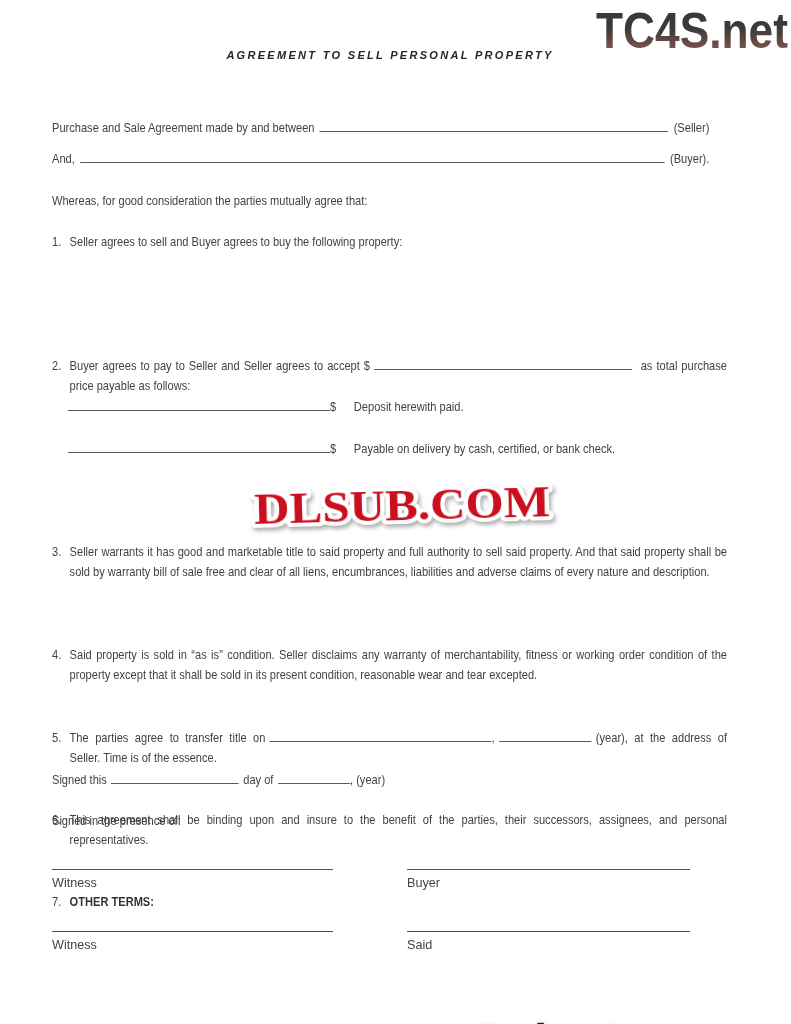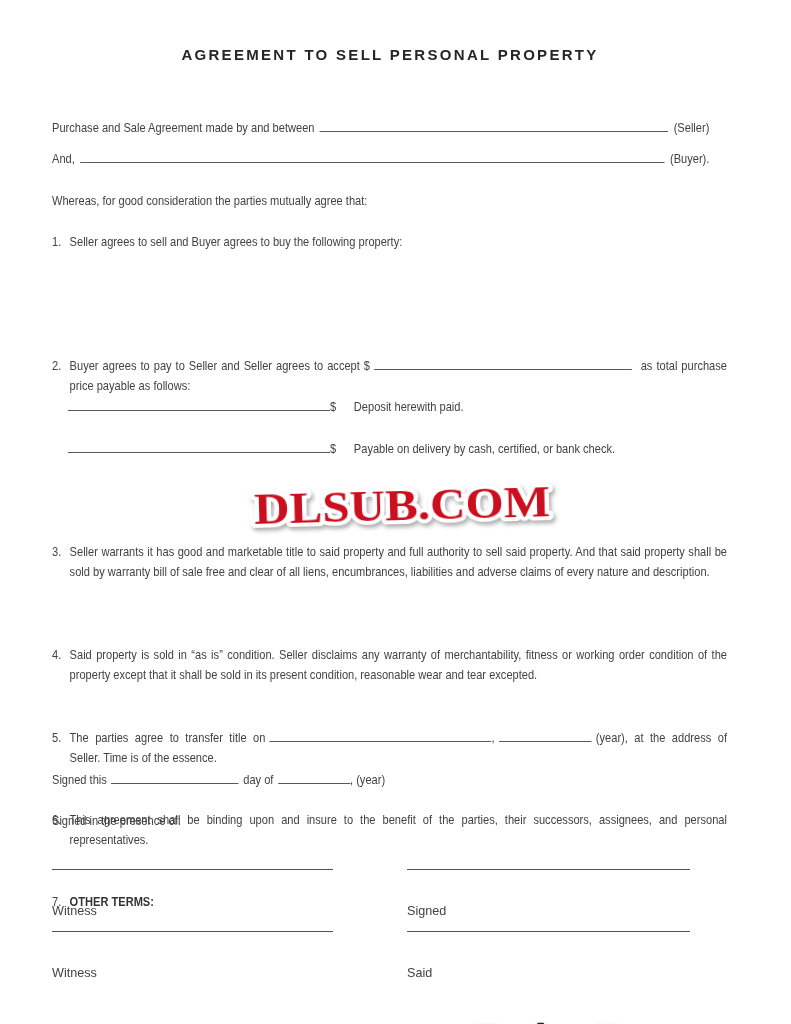--- a/index.html
+++ b/index.html
@@ -10,40 +10,53 @@
     font-size:12.6px; color:#424242; line-height:20.5px;
   }
   
   .cond { position:absolute; left:52px; width:747px; transform:scaleX(0.88); transform-origin:0 0; }
   .flexline { display:flex; align-items:baseline; }
   .fill { flex:1; border-bottom:1px solid #595959; height:12px; margin:0 6px; }
   .blank { display:inline-block; border-bottom:1px solid #595959; height:12px; vertical-align:baseline; margin:0 5px; }
   .blank.tight { margin-right:0; }
   .title {
     position:absolute; top:45px; left:60px; width:660px; text-align:center;
-    font-size:15px; font-weight:bold; letter-spacing:2.3px; color:#262626;
+    font-size:11px; font-weight:bold; letter-spacing:2.3px; color:#262626;font-style:italic;
   }
   .item { padding-left:20px; position:relative; text-align:justify; }
   .item .num { position:absolute; left:0; top:0; }
   .bold { font-weight:bold; color:#333333; }
   .paylabel { margin-left:20px; }
   .sline { position:absolute; height:0; border-top:1px solid #515151; }
-  .siglabel { position:absolute;margin-top:28px; }
+  .siglabel { position:absolute; }
   
   .wm { position:absolute; }
   .wm svg { overflow:visible; display:block; }
   .wm-tc4s { top:2px; right:1px; }
   .wm-dlsub { top:474px; left:246px; transform:rotate(-1.5deg); filter:drop-shadow(2px 3px 2px rgba(70,70,70,0.45)); }
   .wm-traders { top:964px; right:2px; filter:drop-shadow(1px 2px 2px rgba(110,110,110,0.7));margin-top:47px; }
 </style>
 </head>
 <body>
 
 <div class="page">
 
+  <div class="wm wm-tc4s">
+    <svg width="200" height="56">
+      <defs>
+        <linearGradient id="gradTc4s" x1="0" y1="0" x2="0" y2="1">
+          <stop offset="0%" stop-color="#383838"></stop>
+          <stop offset="45%" stop-color="#3c3a39"></stop>
+          <stop offset="75%" stop-color="#6f4e48"></stop>
+          <stop offset="100%" stop-color="#9c665c"></stop>
+        </linearGradient>
+      </defs>
+      <text x="198" y="46" text-anchor="end" font-family="Liberation Sans, sans-serif" font-weight="bold" font-size="50" fill="url(#gradTc4s)" textLength="192" lengthAdjust="spacingAndGlyphs">TC4S.net</text>
+    </svg>
+  </div>
 
   <div class="title">AGREEMENT TO SELL PERSONAL PROPERTY</div>
 
   <div class="cond flexline" style="top:118px">
     <span>Purchase and Sale Agreement made by and between</span>
     <span class="fill"></span>
     <span>(Seller)</span>
   </div>
 
   <div class="cond flexline" style="top:149px">
@@ -100,21 +113,21 @@
 
   <div class="cond" style="top:770px">
     <span>Signed this</span><span class="blank" style="width:145px"></span><span>day of</span><span class="blank tight" style="width:82px"></span><span>, (year)</span>
   </div>
 
   <div class="cond" style="top:811px">Signed in the presence of:</div>
 
   <div class="sline" style="top:869px;left:52px;width:281px"></div>
   <div class="sline" style="top:869px;left:407px;width:283px"></div>
   <div class="siglabel" style="top:873px;left:52px">Witness</div>
-  <div class="siglabel" style="top:873px;left:407px">Signed</div>
+  <div class="siglabel" style="top:873px;left:407px">Buyer</div>
 
   <div class="sline" style="top:931px;left:52px;width:281px"></div>
   <div class="sline" style="top:931px;left:407px;width:283px"></div>
   <div class="siglabel" style="top:935px;left:52px">Witness</div>
   <div class="siglabel" style="top:935px;left:407px">Said</div>
 
   <div class="wm wm-dlsub">
     <svg width="312" height="62">
       <text x="156" y="46" text-anchor="middle" font-family="Liberation Serif, serif" font-weight="bold" font-size="44" fill="#cb0f1e" stroke="#ffffff" stroke-width="8" stroke-linejoin="round" paint-order="stroke" textLength="296" lengthAdjust="spacingAndGlyphs">DLSUB.COM</text>
     </svg>

